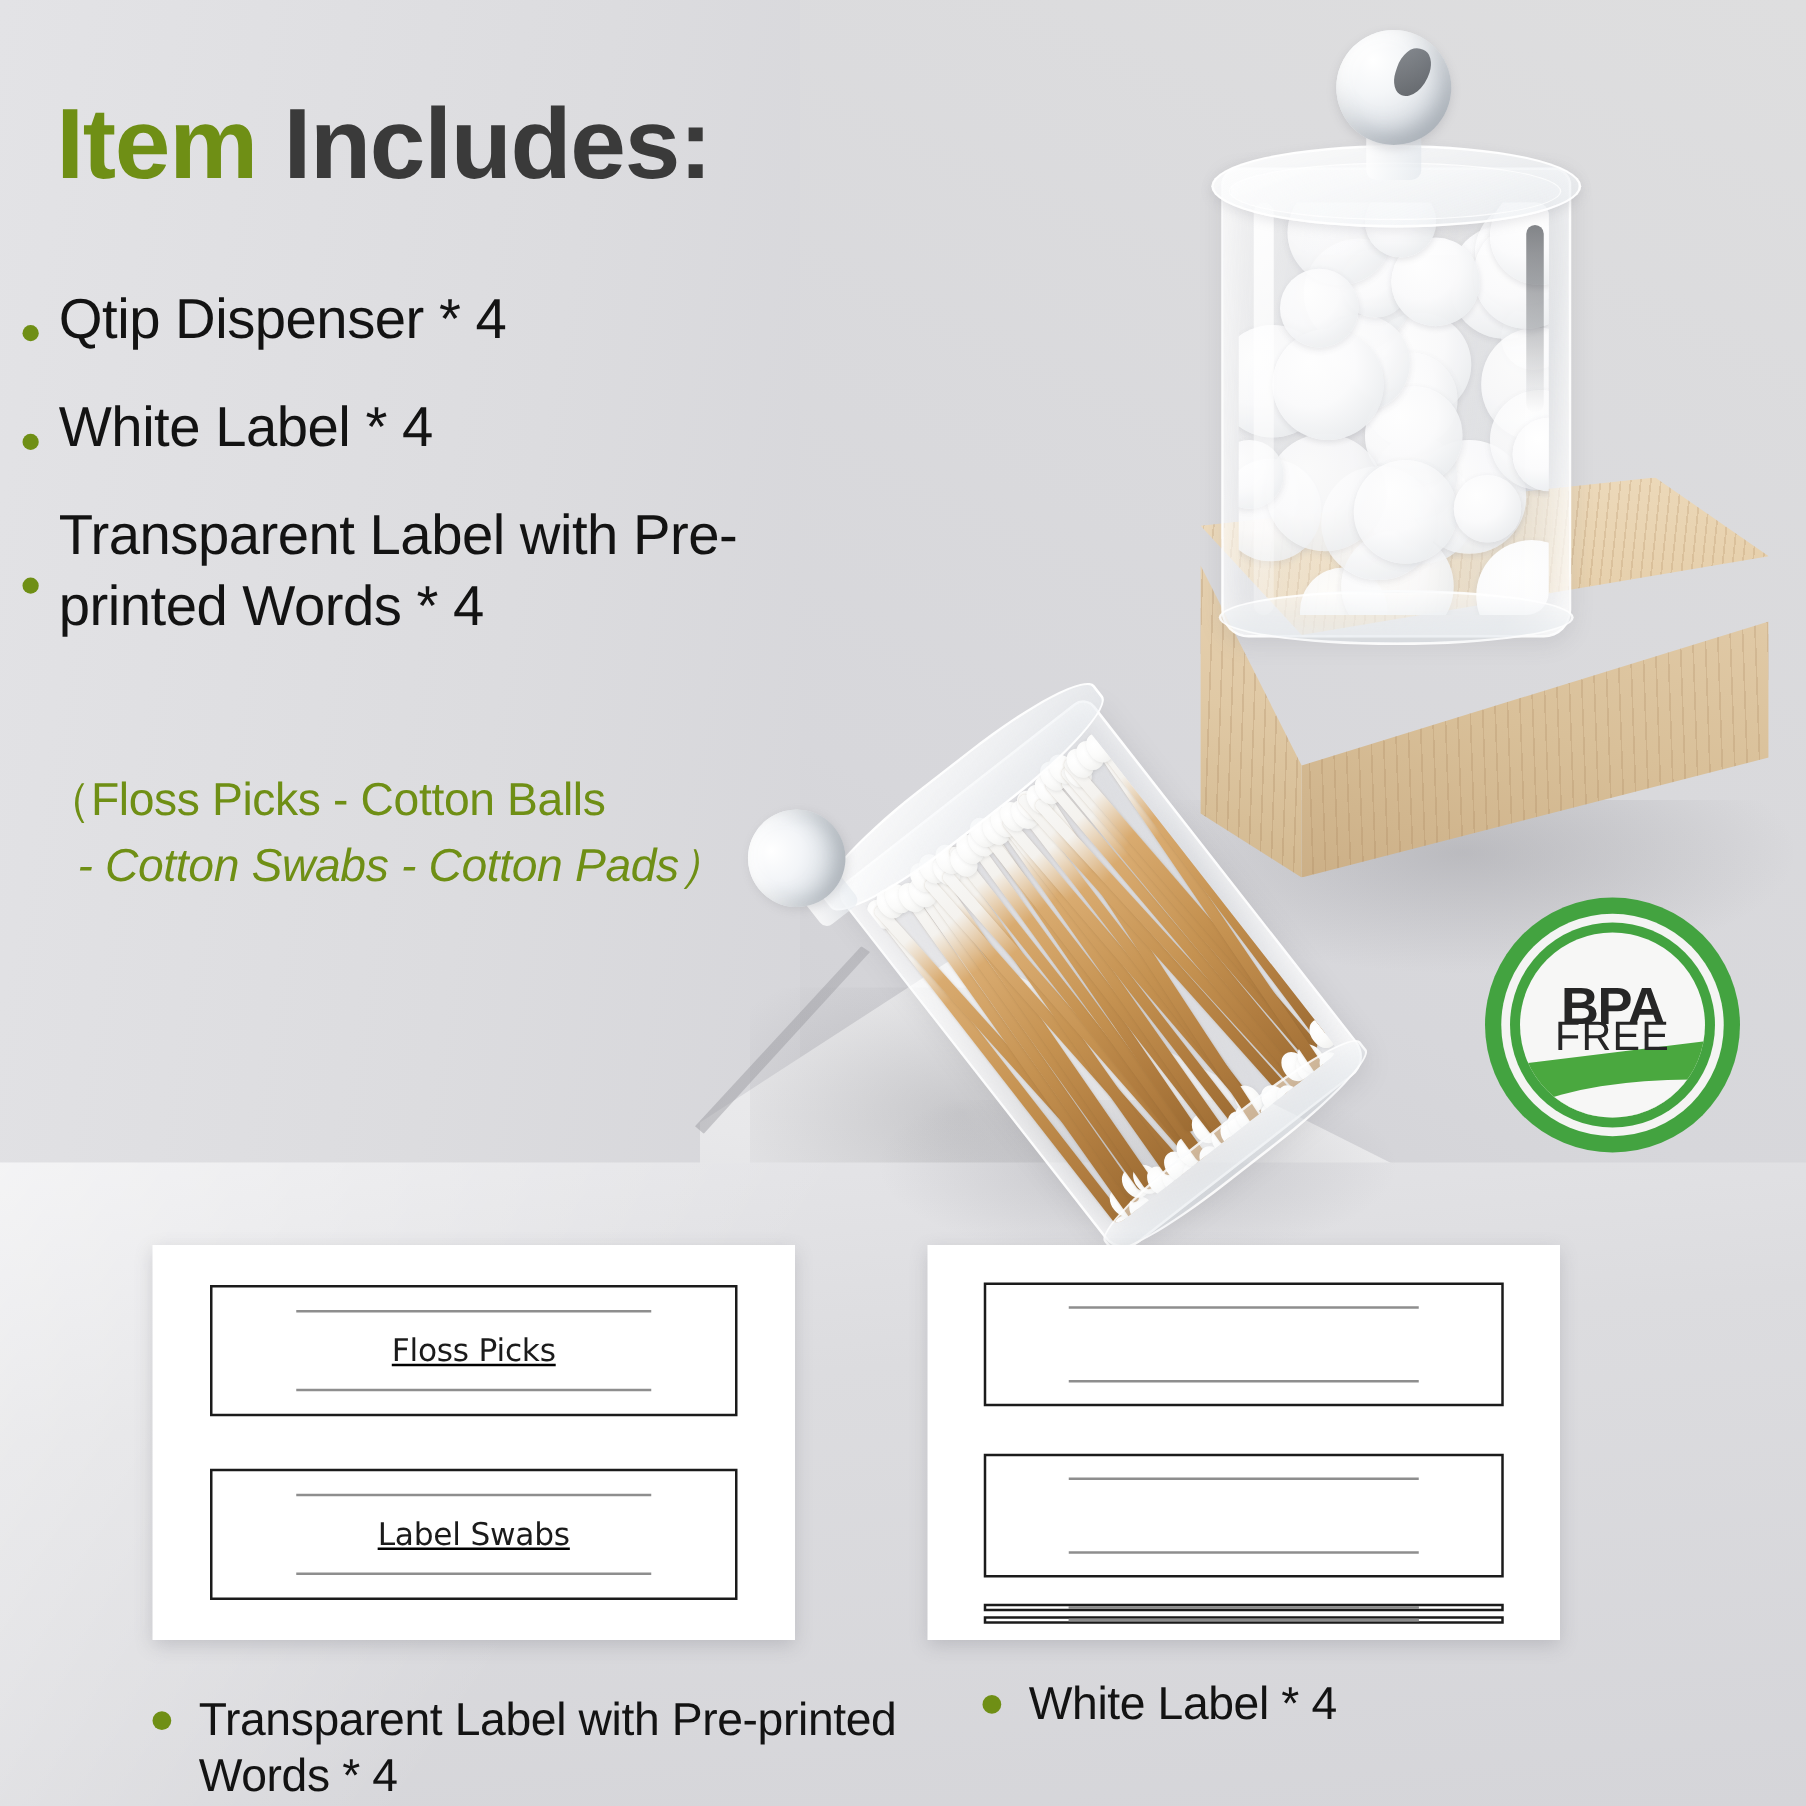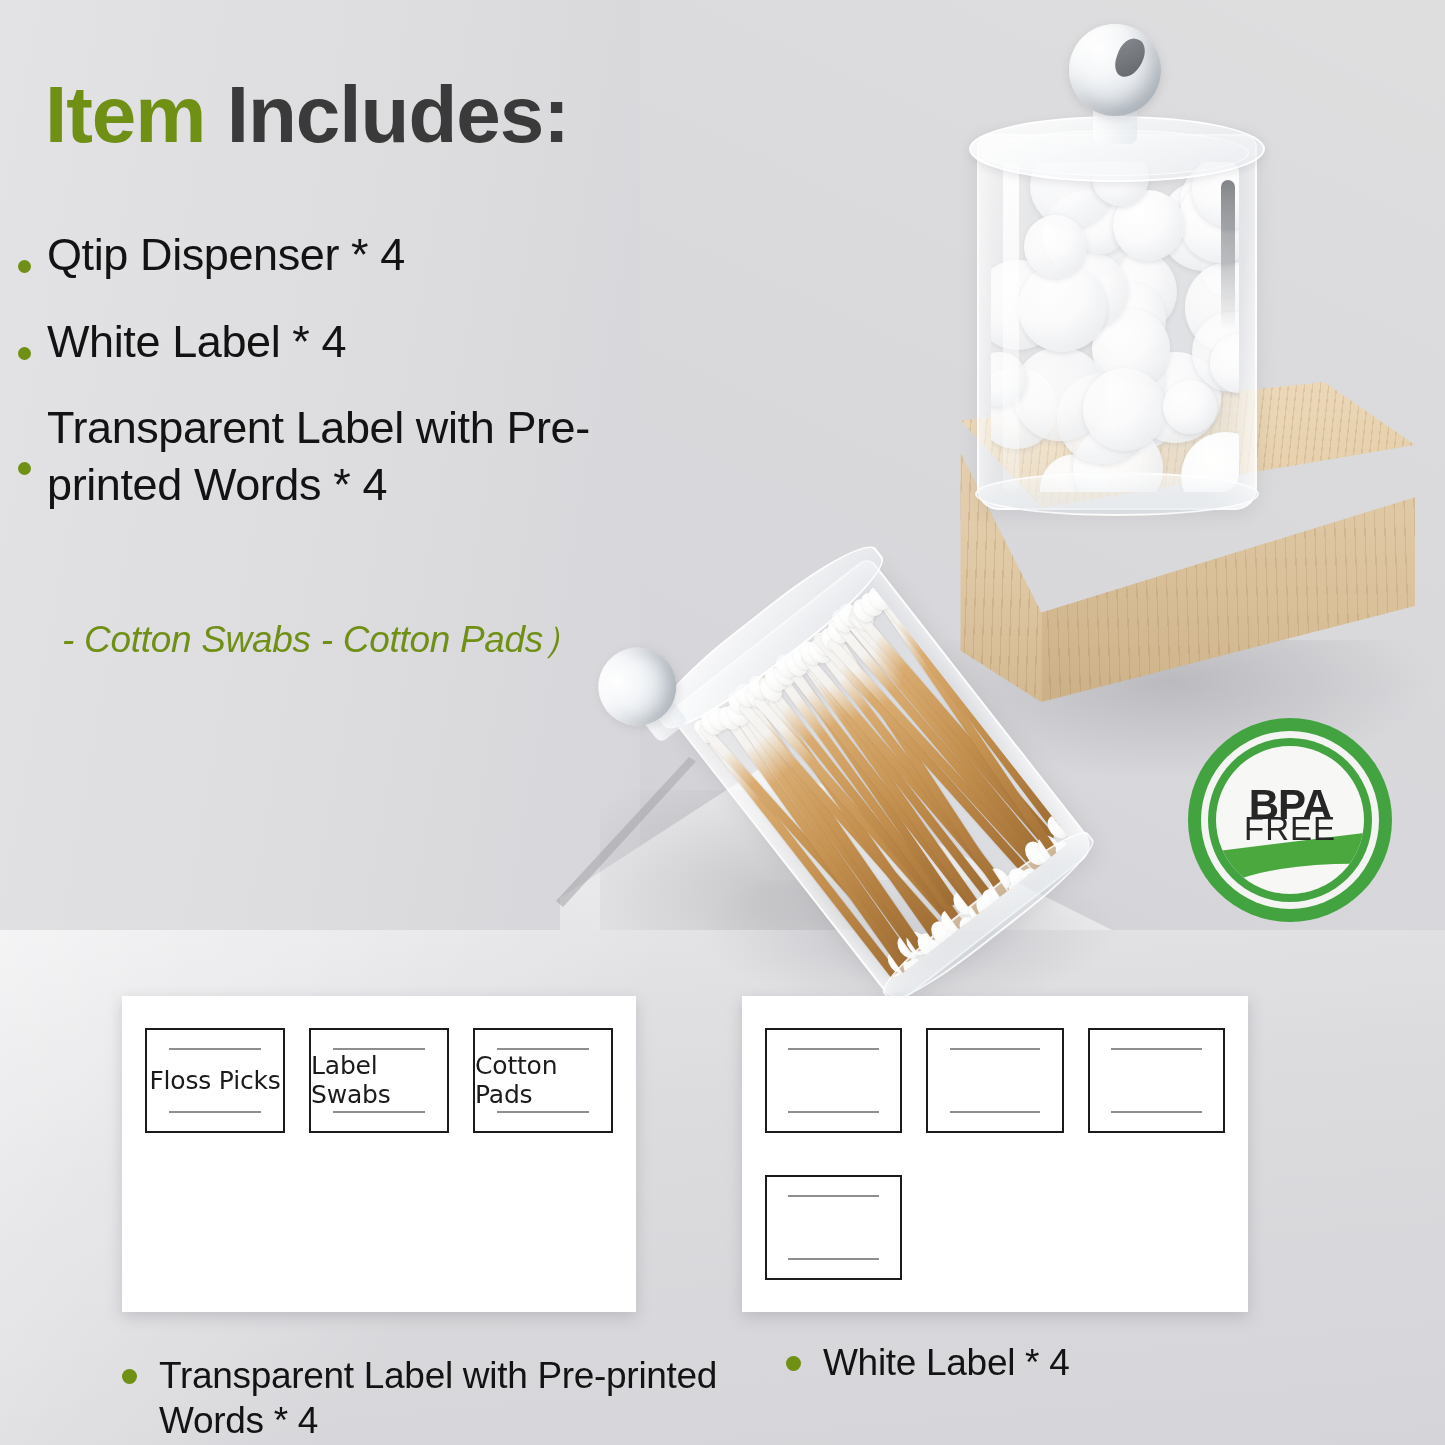--- a/index.html
+++ b/index.html
@@ -139,21 +139,21 @@
     background:#f7f7f6;border-radius:100% 0 0 0;transform:rotate(4deg);}
   .bpa-t1{position:absolute;left:0;top:38px;width:148px;text-align:center;
     font-size:42px;font-weight:700;color:#262626;letter-spacing:-1px;line-height:1;}
   .bpa-t2{position:absolute;left:0;top:66px;width:148px;text-align:center;
     font-size:33px;font-weight:400;color:#262626;letter-spacing:1px;line-height:1;}
 
   
   .sheet{position:absolute;background:#ffffff;
     box-shadow:0 5px 14px rgba(120,120,128,.30);}
   .sheet-inner{position:absolute;inset:14px;display:grid;
-    grid-template-columns:1fr 1fr 1fr;grid-template-rows:1fr 1fr;gap:6px;}
+    grid-template-columns:1fr;grid-template-rows:1fr 1fr;gap:6px;text-decoration:underline;}
   .cellpad{display:flex;align-items:center;justify-content:center;}
   .lcard{width:86%;height:72%;border:2px solid #1b1b1b;background:#fff;
     position:relative;display:flex;align-items:center;justify-content:center;}
   .lcard .rule{position:absolute;left:16%;width:68%;height:1.6px;background:#8e8e8e;}
   .lcard .rule.top{top:18%;}
   .lcard .rule.bot{bottom:18%;}
   .lcard .ltext{font-size:25px;color:#1b1b1b;letter-spacing:-.2px;
     font-family:"DejaVu Sans", sans-serif;font-weight:400;}
 
   #sheet-left{left:122px;top:996px;width:514px;height:316px;}
@@ -336,20 +336,21 @@
       <div class="dot"></div>
       <div class="btext">White Label * 4</div>
     </div>
     <div class="bullet-row">
       <div class="dot"></div>
       <div class="btext">Transparent Label with Pre-printed Words * 4</div>
     </div>
   </div>
 
   <div class="subnote">
+    <span>（Floss Picks   - Cotton Balls</span>
     <span class="l2">- Cotton Swabs   - Cotton Pads）</span>
   </div>
 
   <div class="bpa">
     <div class="bpa-ring"></div>
     <div class="bpa-gap"></div>
     <div class="bpa-ring2"></div>
     <div class="bpa-inner">
       <div class="bpa-leaf"></div>
       <div class="bpa-leaf2"></div>
@@ -367,27 +368,20 @@
         <div class="rule bot"></div>
       </div>
         </div>
       <div class="cellpad">
           <div class="lcard">
         <div class="rule top"></div>
         <div class="ltext">Label Swabs</div>
         <div class="rule bot"></div>
       </div>
         </div>
-      <div class="cellpad">
-          <div class="lcard">
-        <div class="rule top"></div>
-        <div class="ltext">Cotton Pads</div>
-        <div class="rule bot"></div>
-      </div>
-        </div>
     </div>
   </div>
 
   <div class="sheet" id="sheet-right">
     <div class="sheet-inner">
       <div class="cellpad">
           <div class="lcard">
         <div class="rule top"></div>
         <div class="ltext"></div>
         <div class="rule bot"></div>

